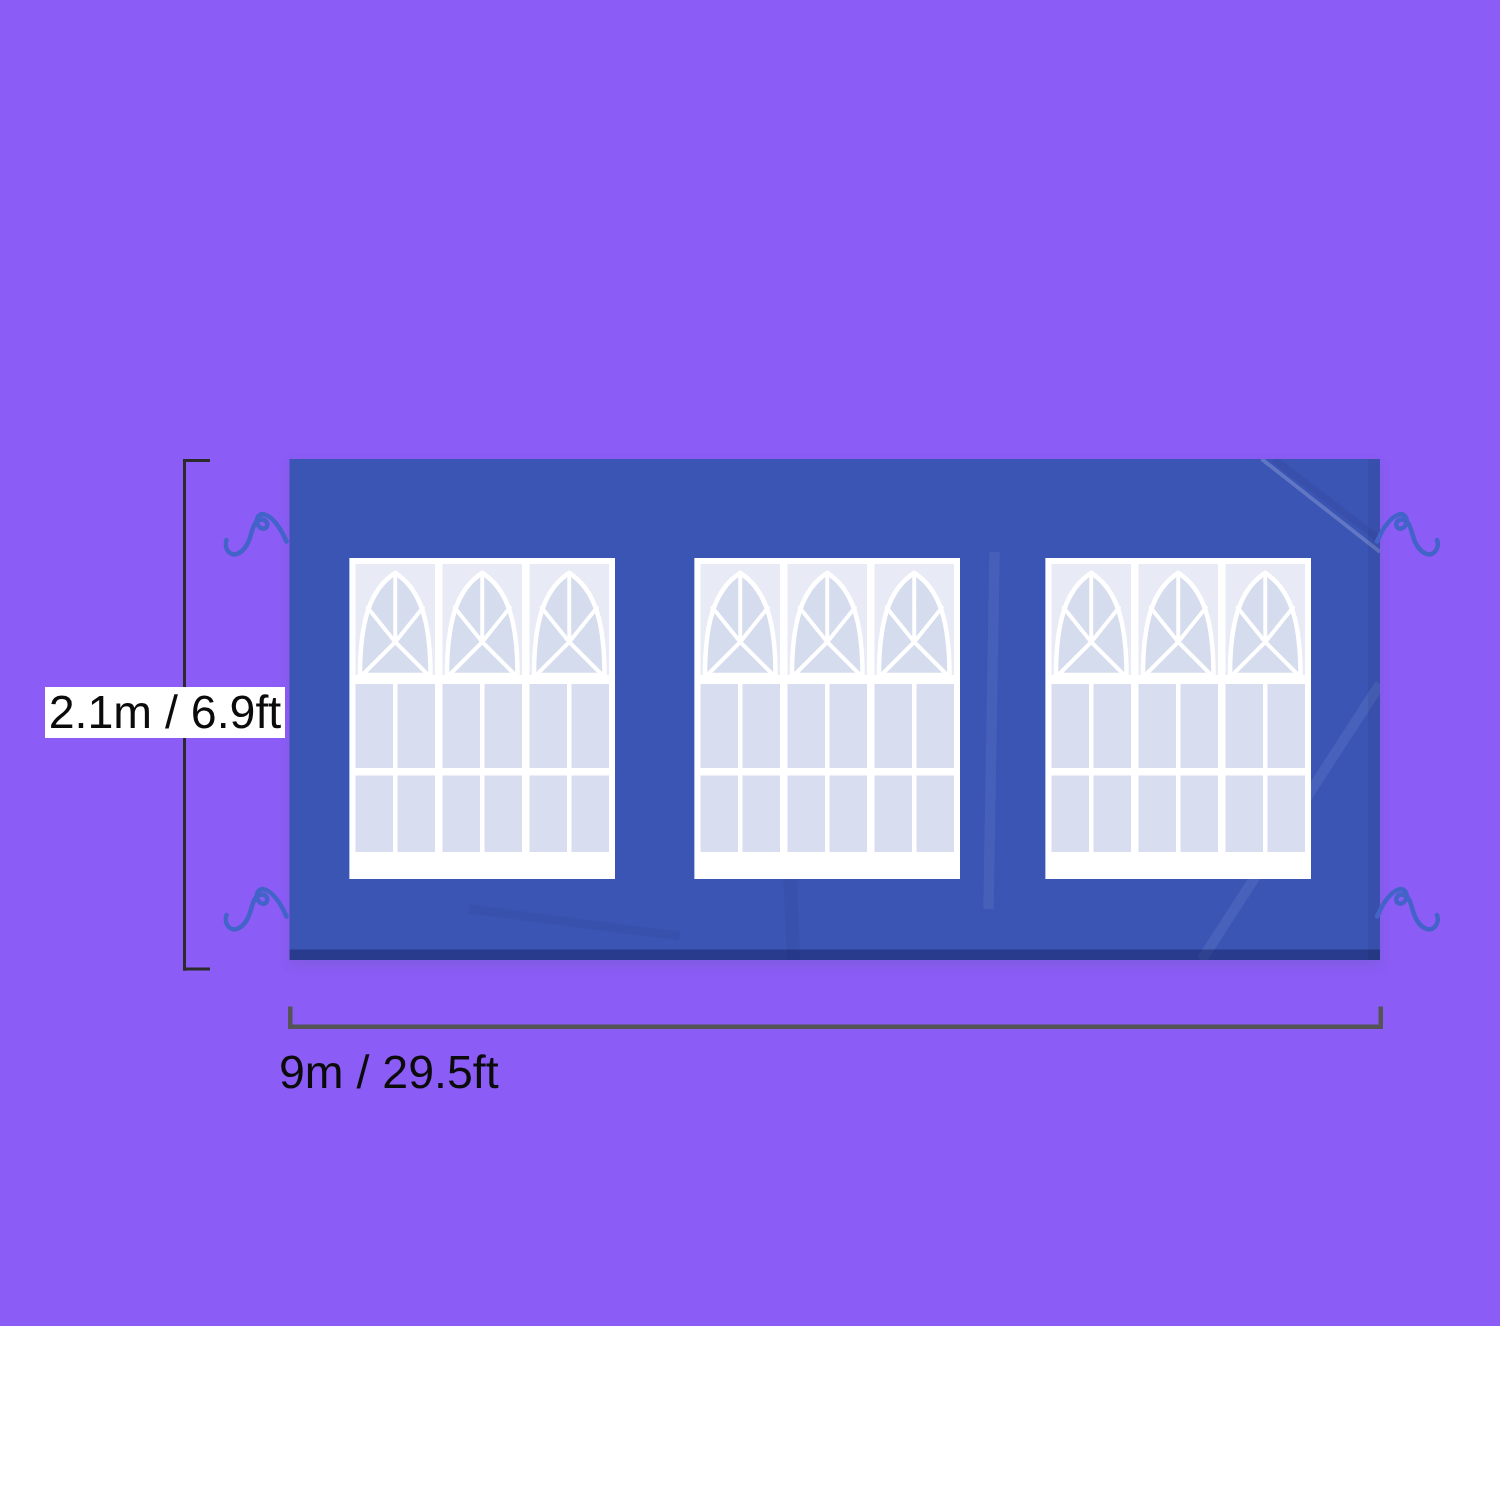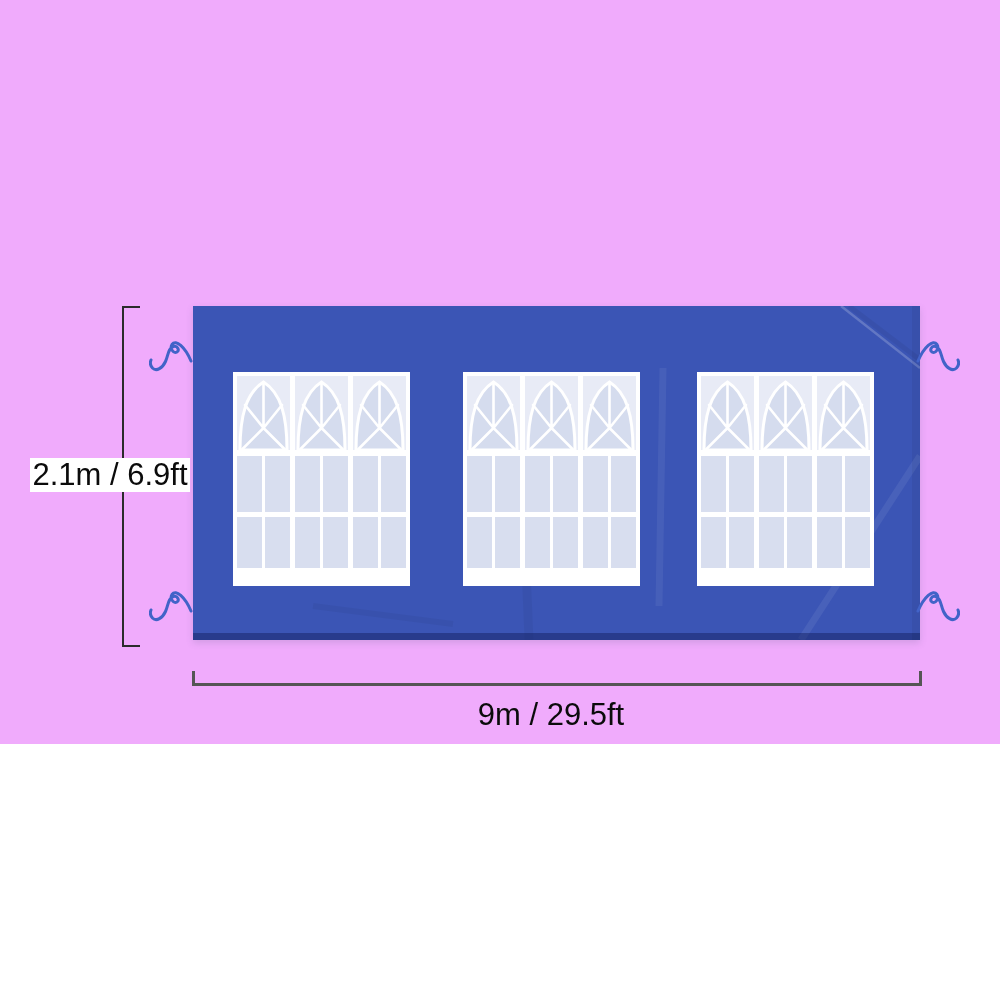--- a/index.html
+++ b/index.html
@@ -9,21 +9,21 @@
     --hline-color:#2b2b2b;
     --wline-color:#555555;
     --text-color:#0b0b0b;
     --pane:#d8deef;
     --dome:#d5dcee;
     --corner:#e8ebf6;
   }
   html,body{margin:0;padding:0;}
   body{background:#ffffff;font-family:"Liberation Sans", sans-serif;}
   .canvas{
-    position:relative;width:1000px;height:744px;background:#f0abfc;overflow:hidden;
+    position:relative;width:1000px;height:884px;background:#8b5cf6;overflow:hidden;
   }
   .tent{
     position:absolute;left:193px;top:306px;width:727px;height:334px;
     background:var(--tent-color);
     box-shadow:0 3px 7px rgba(80,90,120,0.18);
   }
   .tent .folds{position:absolute;left:0;top:0;width:100%;height:100%;}
   .windows-layer{position:absolute;left:0;top:0;width:100%;height:100%;}
   .window{
     position:absolute;top:66px;width:177px;height:214px;background:#ffffff;
@@ -47,21 +47,21 @@
     box-sizing:border-box;
   }
   .height-label{
     position:absolute;left:30px;top:458px;width:160px;height:34px;
     background:#ffffff;color:var(--text-color);
     font-size:31px;line-height:34px;text-align:center;white-space:nowrap;
     z-index:3;
   }
   .width-label{
     position:absolute;left:192px;top:698px;width:730px;
-    color:var(--text-color);font-size:31px;line-height:34px;text-align:center;white-space:nowrap;
+    color:var(--text-color);font-size:31px;line-height:34px;text-align:left;white-space:nowrap;
     transform:translateX(-6px);
   }
 </style>
 </head>
 <body>
 
 <div class="canvas">
 
   <div class="tent">
 

